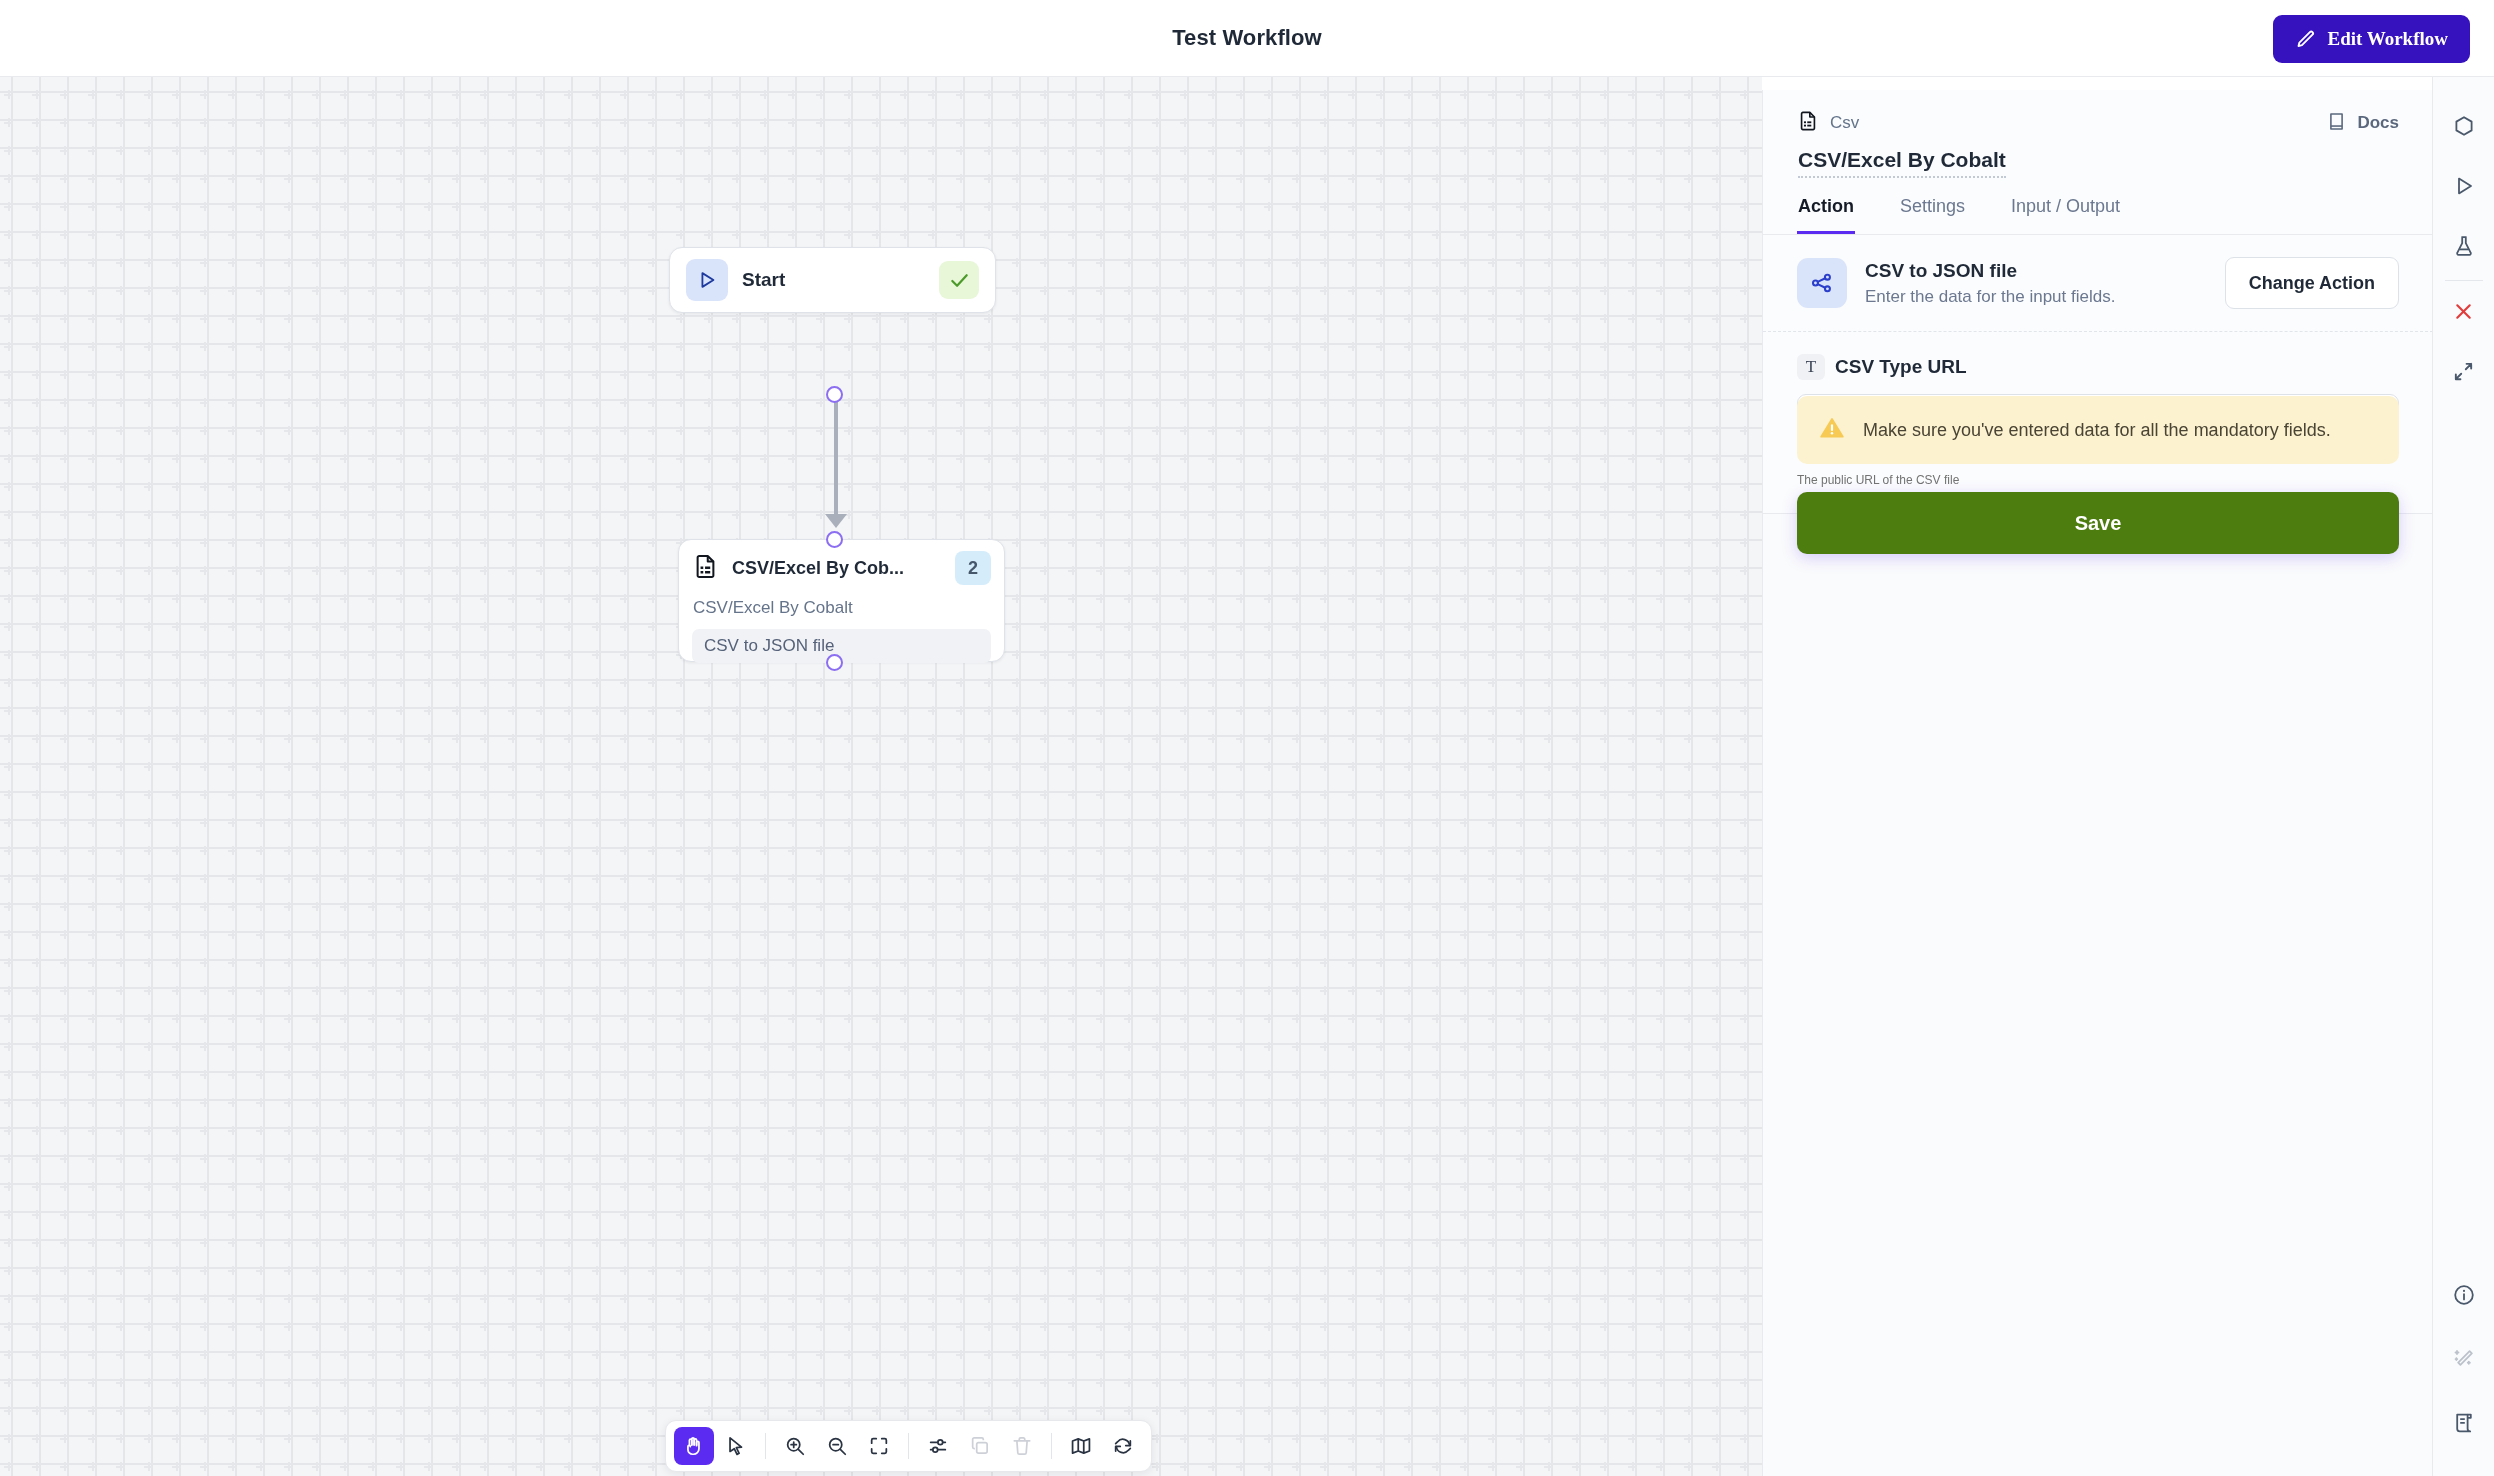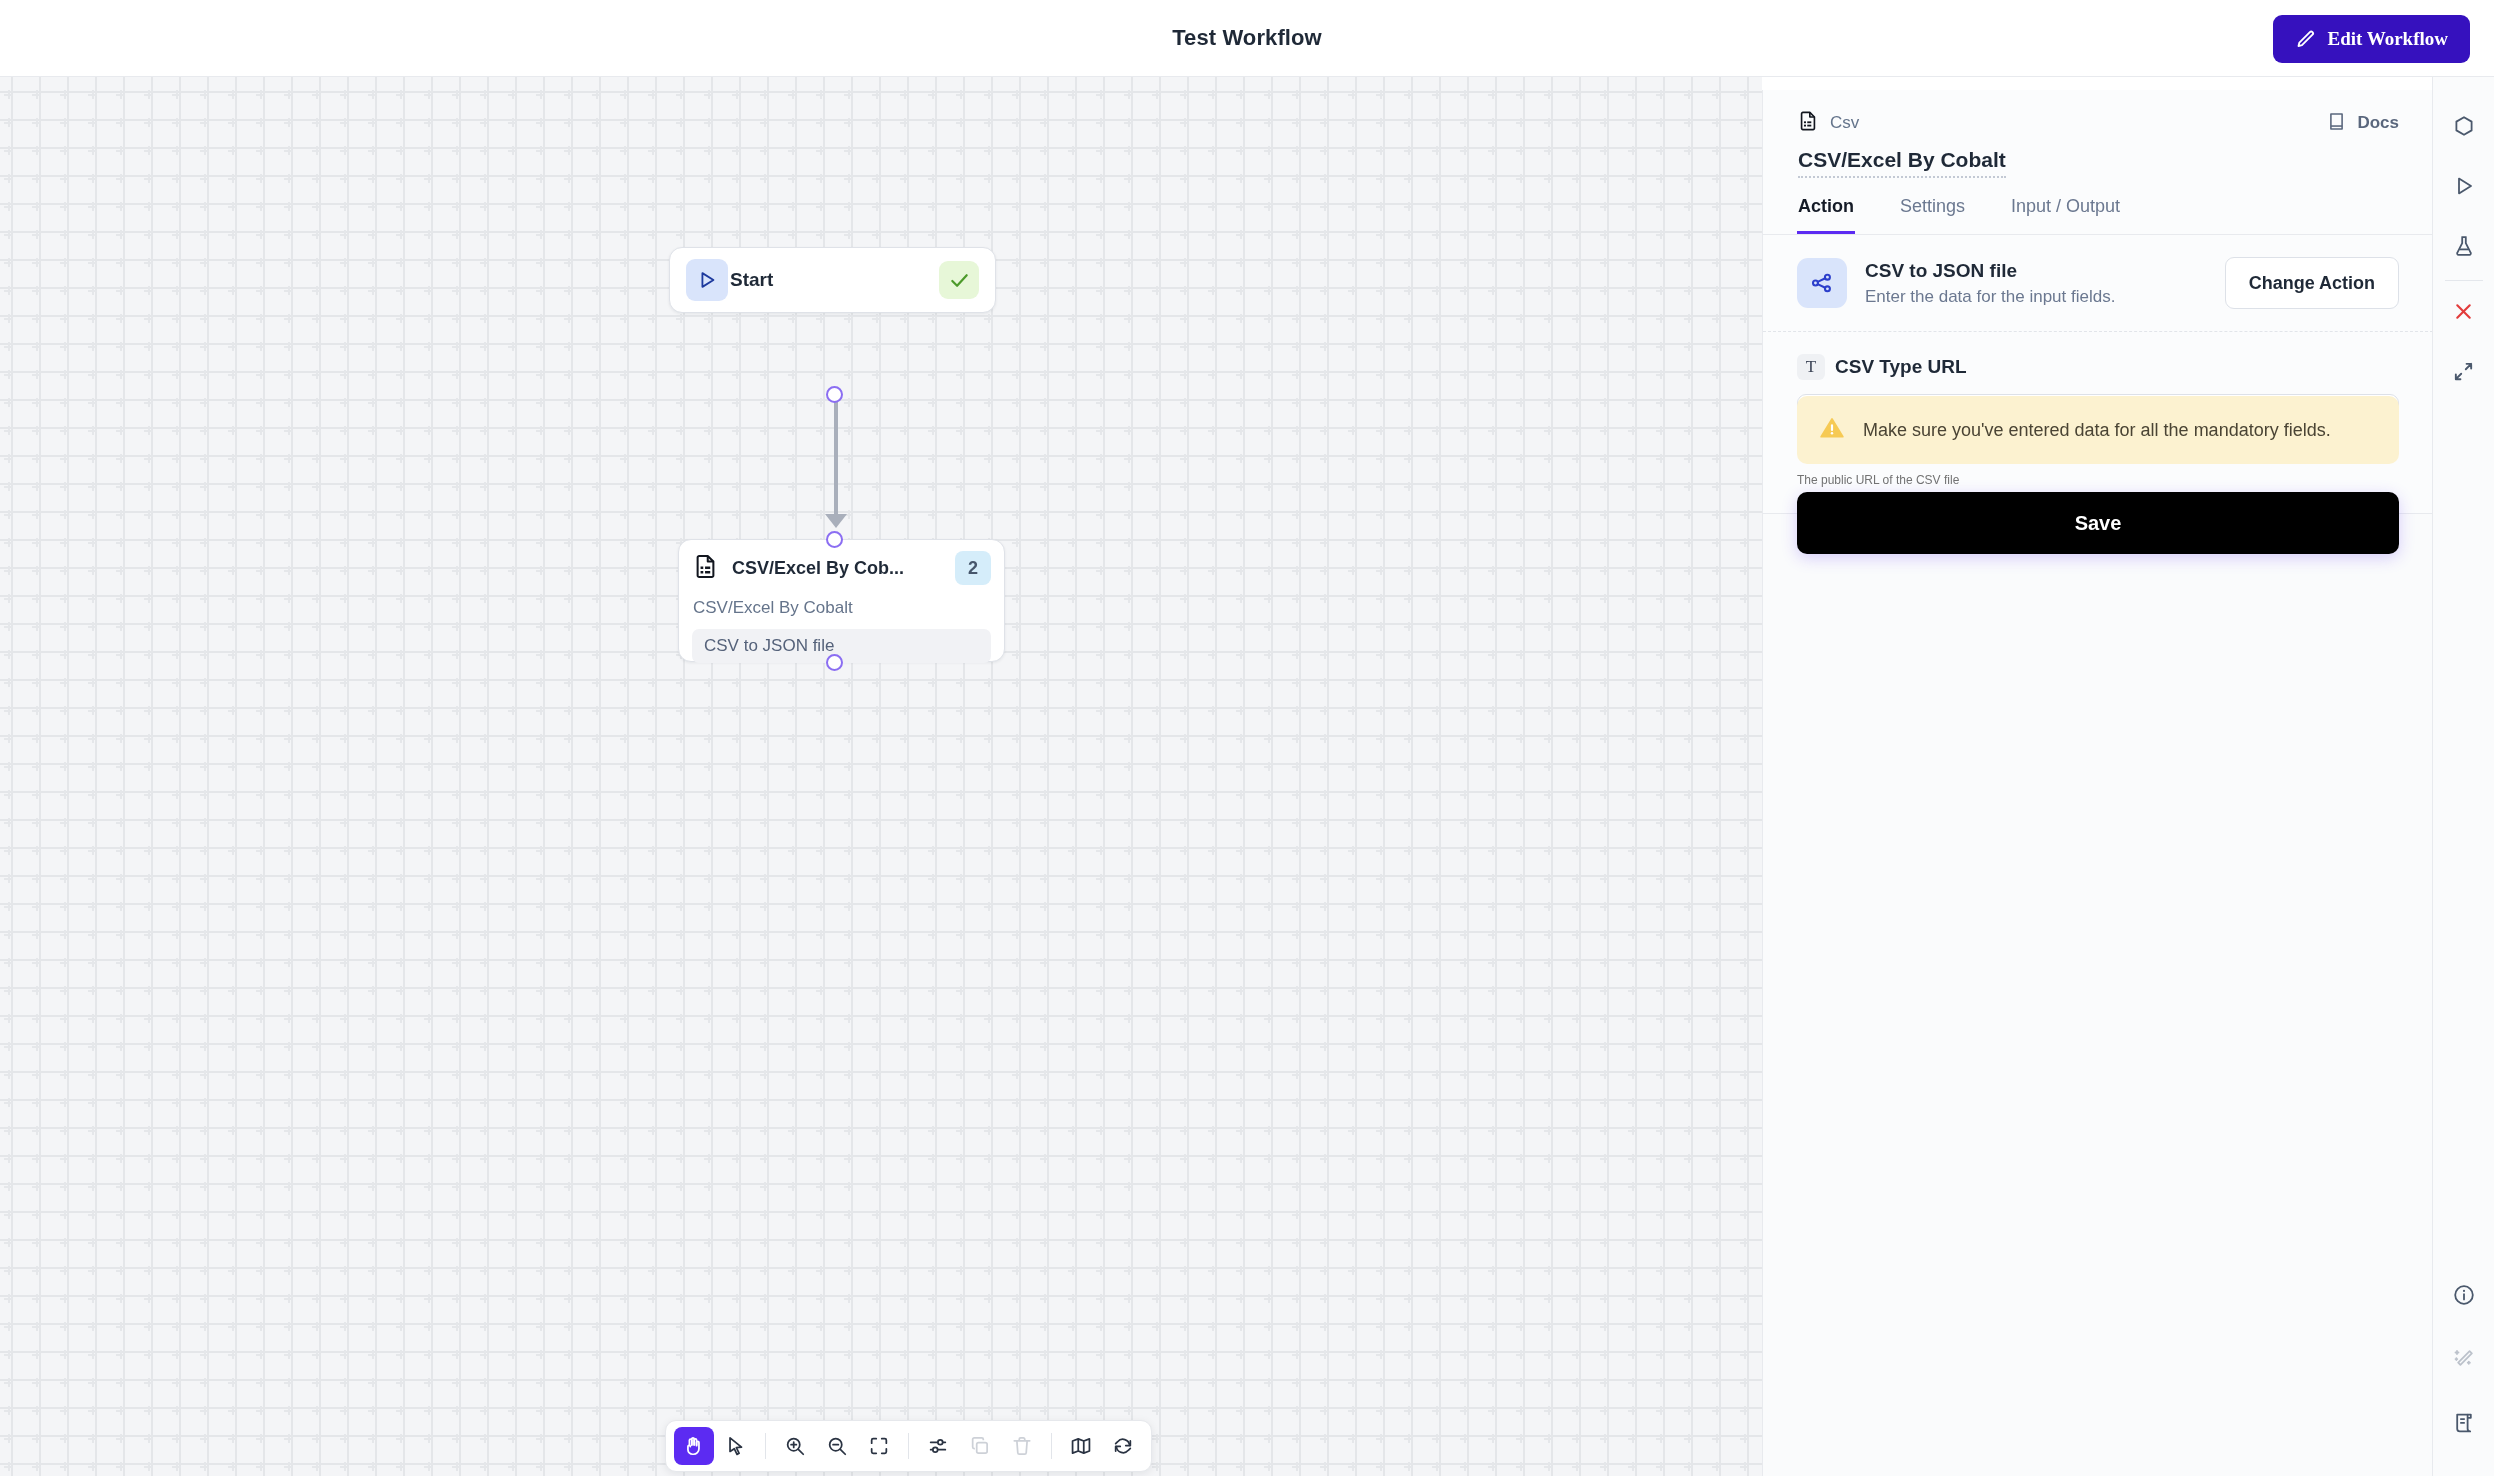--- a/index.html
+++ b/index.html
@@ -67,21 +67,21 @@
     background-position: 0 13px; -webkit-mask-position: 8px 0; mask-position: 8px 0;
   }
 
   
   .node {
     position: absolute; background: #fff;
     border: 1.5px solid #DFE2E8; border-radius: 13px;
     box-shadow: 0 1px 3px rgba(16,24,40,.07);
   }
   .node-start { left: 669px; top: 170px; width: 327px; height: 66px;
-    display: flex; align-items: center; padding: 0 16px; gap: 2px; }
+    display: flex; align-items: center; padding: 0 16px; gap: 14px; }
   .icon-box {
     width: 42px; height: 42px; border-radius: 9px; background: #D9E4FB;
     display: flex; align-items: center; justify-content: center; flex: none;
   }
   .node-title { font-size: 19px; font-weight: bold; color: #1F2937; flex: 1; }
   .check-box {
     width: 40px; height: 38px; border-radius: 9px; background: #E7F7D8;
     display: flex; align-items: center; justify-content: center; flex: none;
   }
 
@@ -191,21 +191,21 @@
   .field-input::placeholder { color: #9AA3B2; }
   .field-hint { font-size: 12px; color: #737373; margin-top: 23px; }
 
   .warn {
     margin: 0 34px; background: #FCF2D0; border-radius: 10px;
     display: flex; align-items: center; gap: 18px; padding: 19px 22px;
   }
   .warn-text { font-size: 18px; color: #4A4434; }
   .save-btn {
     margin: 28px 34px 0; width: calc(100% - 68px); height: 62px;
-    background: #000000; color: #fff; border: none; border-radius: 10px;
+    background: #4d7c0f; color: #fff; border: none; border-radius: 10px;
     font-size: 20px; font-weight: bold; cursor: pointer;
     font-family: "Liberation Sans", sans-serif;
     box-shadow: 0 4px 16px rgba(85,40,245,.22);
   }
 
   
   .rail {
     position: absolute; top: 77px; left: 2432px; width: 62px; height: 1399px;
     background: #FAFBFC; border-left: 1px solid #E8EAEE;
     display: flex; flex-direction: column; align-items: center;

